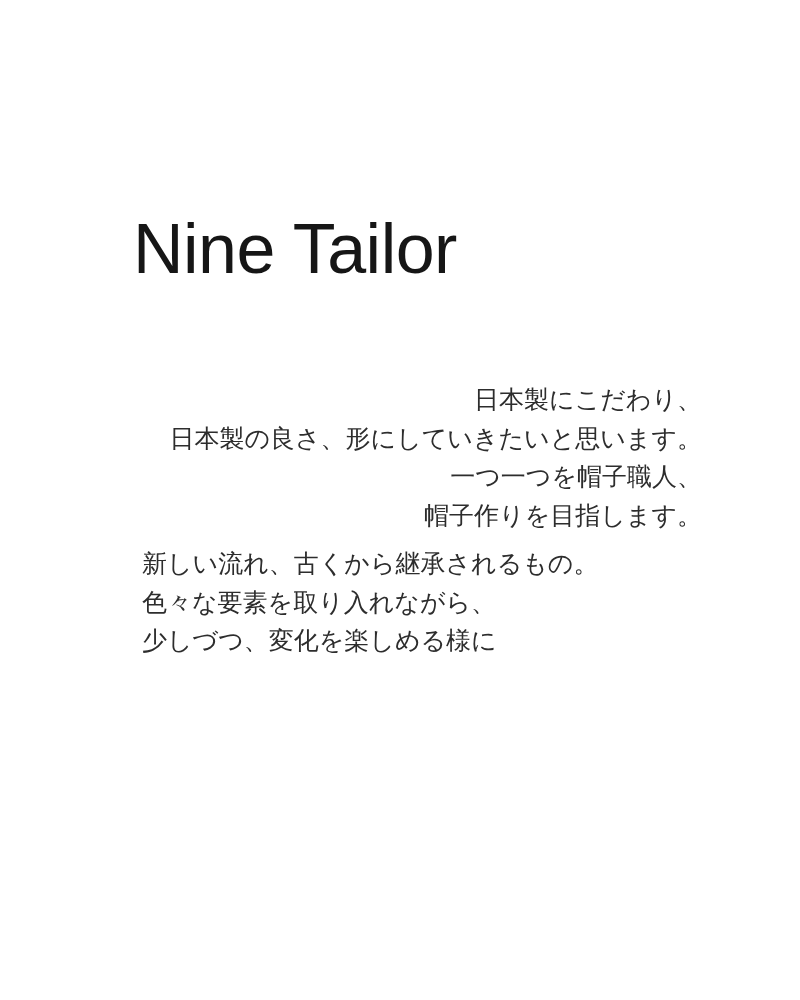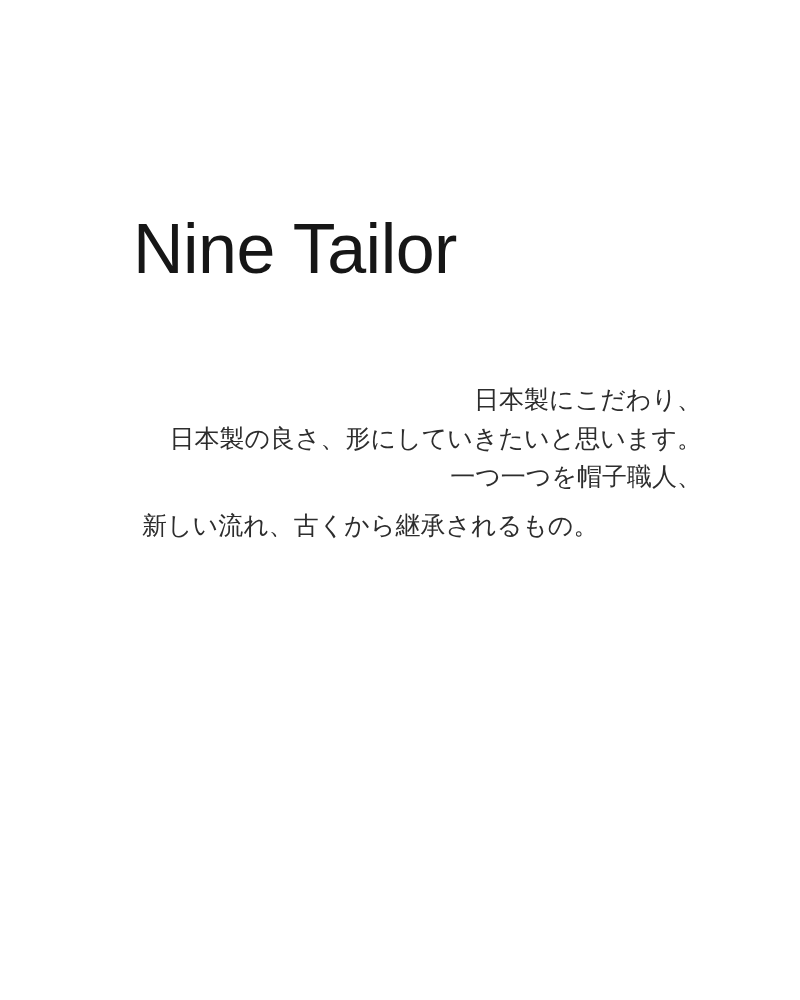--- a/index.html
+++ b/index.html
@@ -56,19 +56,22 @@
 
 <div class="page">
 
   <h1 class="logo">Nine Tailor</h1>
 
   <div class="intro">
     <p class="para-1">
       <span class="line">日本製にこだわり、</span>
       <span class="line">日本製の良さ、形にしていきたいと思います。</span>
       <span class="line">一つ一つを帽子職人、</span>
+      <span class="line">帽子作りを目指します。</span>
     </p>
     <p class="para-2">
       <span class="line">新しい流れ、古くから継承されるもの。</span>
+      <span class="line">色々な要素を取り入れながら、</span>
+      <span class="line">少しづつ、変化を楽しめる様に</span>
     </p>
   </div>
 
 </div>
 
 </body></html>

